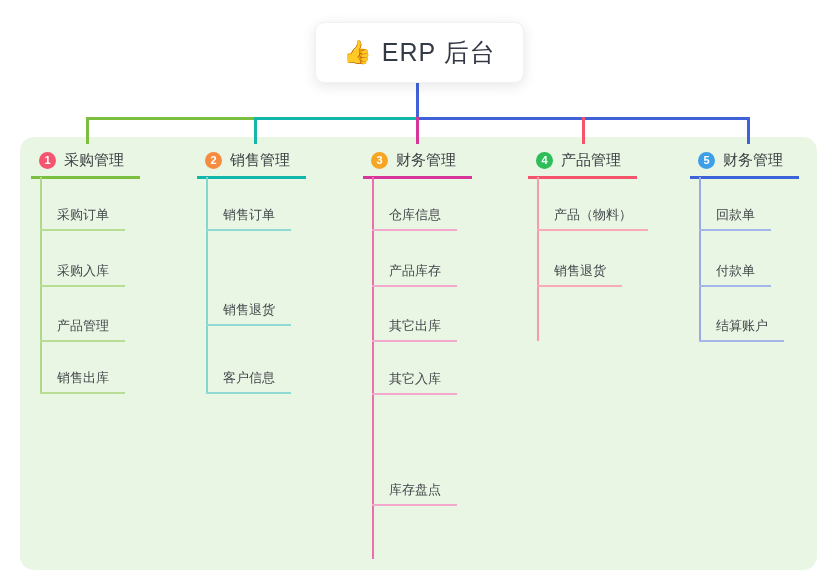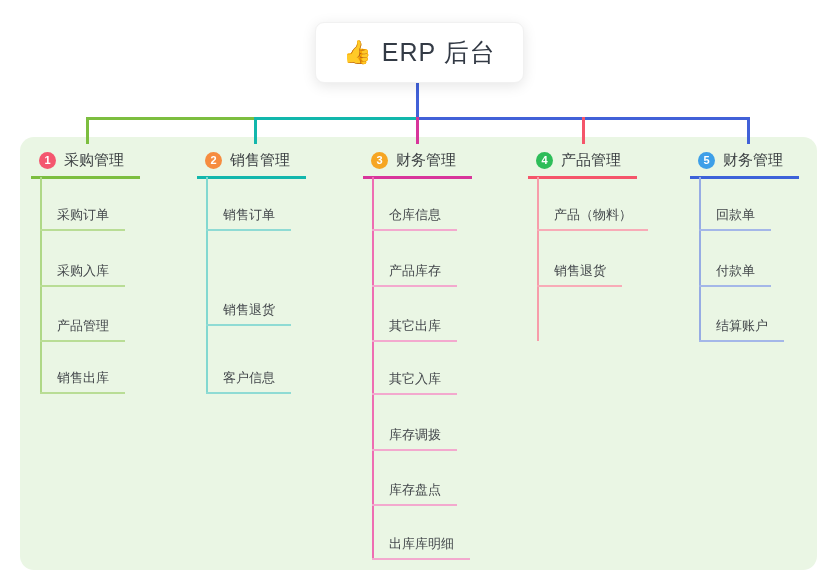--- a/index.html
+++ b/index.html
@@ -110,23 +110,21 @@
 
   <div class="parent p3">
     <span class="badge bg3">3</span>
     <span class="label">财务管理</span>
   </div>
   <div class="spine s3"></div>
   <div class="child c3" style="top:203px">仓库信息</div>
   <div class="child c3" style="top:259px">产品库存</div>
   <div class="child c3" style="top:314px">其它出库</div>
   <div class="child c3" style="top:367px">其它入库</div>
-  <div class="child c3" style="top:423px">库存调拨</div>
   <div class="child c3" style="top:478px">库存盘点</div>
-  <div class="child c3" style="top:532px">出库库明细</div>
 
   <div class="parent p4">
     <span class="badge bg4">4</span>
     <span class="label">产品管理</span>
   </div>
   <div class="spine s4"></div>
   <div class="child c4" style="top:203px">产品（物料）</div>
   <div class="child c4" style="top:259px">销售退货</div>
 
   <div class="parent p5">

